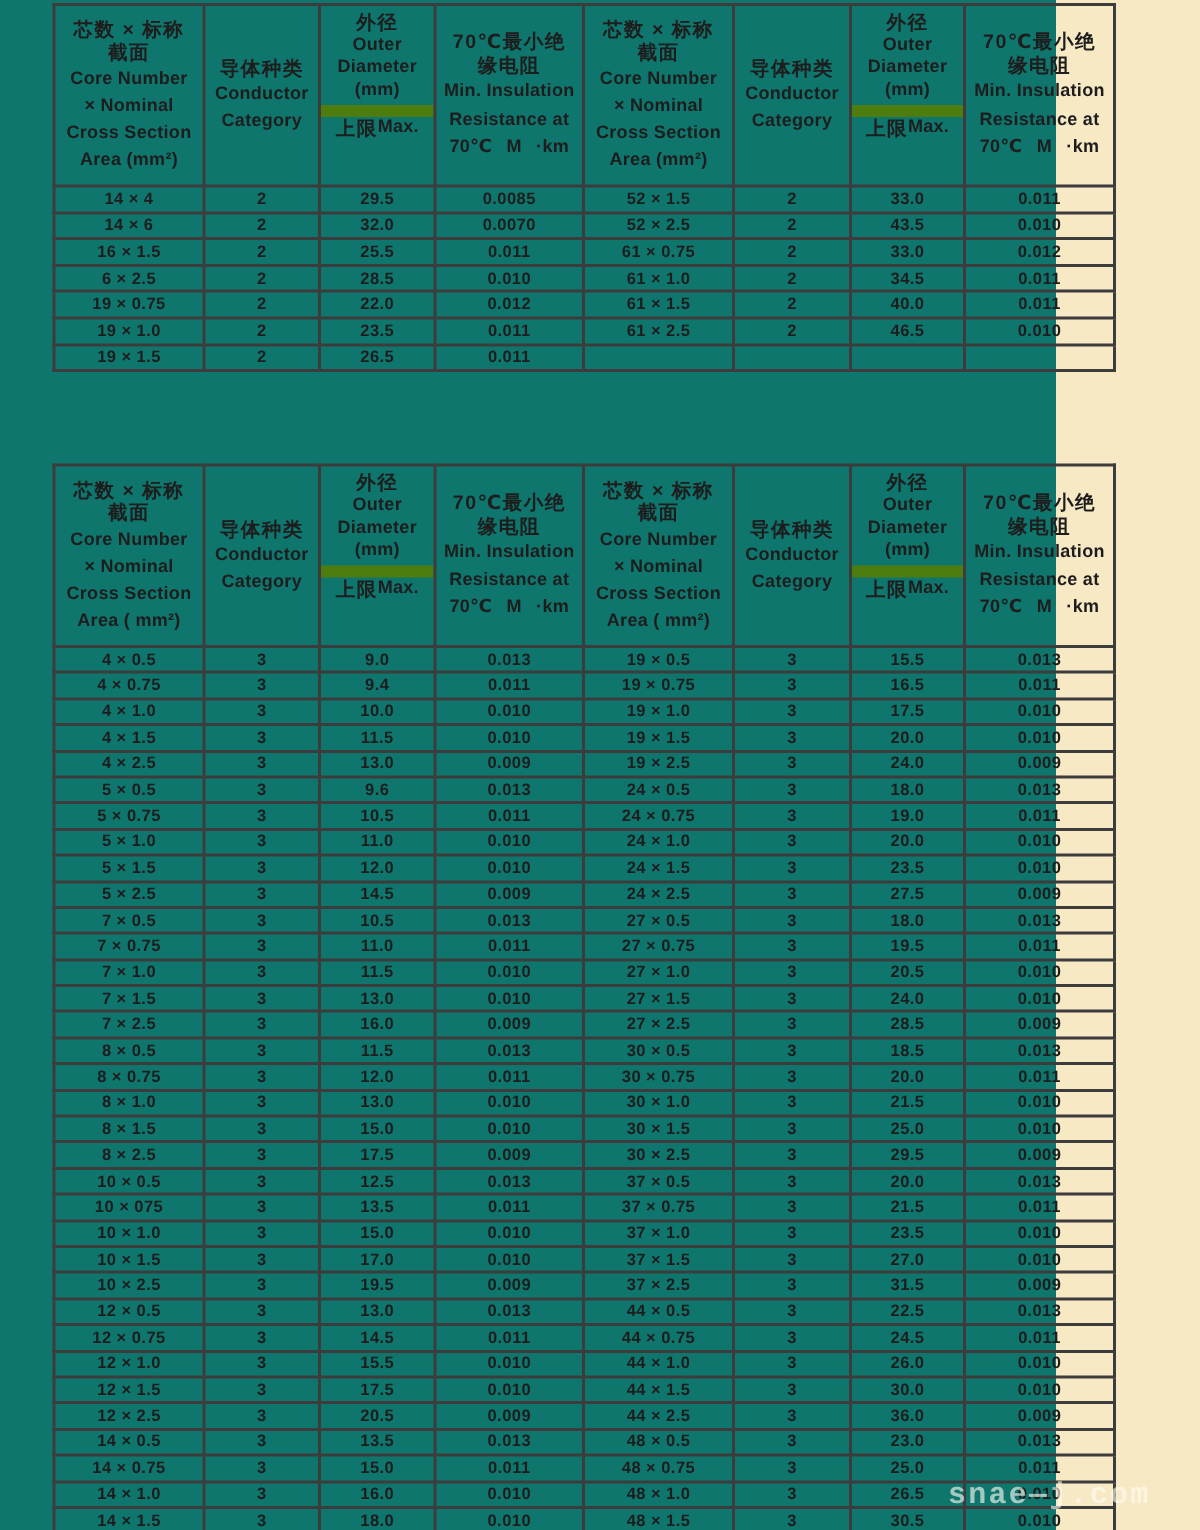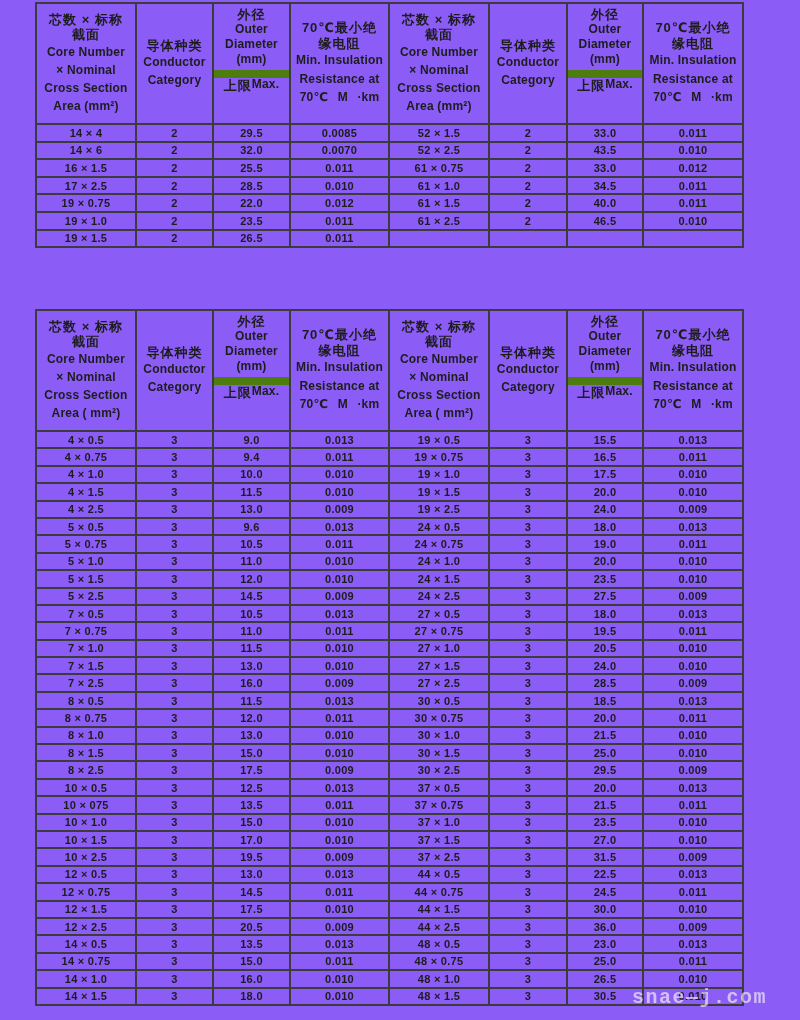--- a/index.html
+++ b/index.html
@@ -2,21 +2,21 @@
 <html><head>
 <meta charset="utf-8">
 <style>
   html,body{margin:0;padding:0;}
   body{
     width:800px;height:1020px;
     background:#f7e9c4;
     font-family:"Liberation Sans","DejaVu Sans",sans-serif;
     position:relative;overflow:hidden;
   }
-  .page{position:relative;width:800px;height:1020px;background:#8b5cf6;}
+  .page{position:relative;width:704px;height:1020px;background:#0f766e;}
   table.spec{
     position:absolute;left:35px;width:707px;
     border-collapse:collapse;table-layout:fixed;
   }
   #table1{top:2px;}
   #table2{top:309px;}
   table.spec th, table.spec td{
     border:2px solid #3c3c3c;
     text-align:center;vertical-align:middle;
     color:#1d1d1d;padding:0;
@@ -173,21 +173,21 @@
           <td>16 × 1.5</td>
           <td>2</td>
           <td>25.5</td>
           <td>0.011</td>
           <td>61 × 0.75</td>
           <td>2</td>
           <td>33.0</td>
           <td>0.012</td>
         </tr>
         <tr>
-          <td>17 × 2.5</td>
+          <td>6 × 2.5</td>
           <td>2</td>
           <td>28.5</td>
           <td>0.010</td>
           <td>61 × 1.0</td>
           <td>2</td>
           <td>34.5</td>
           <td>0.011</td>
         </tr>
         <tr>
           <td>19 × 0.75</td>
@@ -578,20 +578,30 @@
           <td>12 × 0.75</td>
           <td>3</td>
           <td>14.5</td>
           <td>0.011</td>
           <td>44 × 0.75</td>
           <td>3</td>
           <td>24.5</td>
           <td>0.011</td>
         </tr>
         <tr>
+          <td>12 × 1.0</td>
+          <td>3</td>
+          <td>15.5</td>
+          <td>0.010</td>
+          <td>44 × 1.0</td>
+          <td>3</td>
+          <td>26.0</td>
+          <td>0.010</td>
+        </tr>
+        <tr>
           <td>12 × 1.5</td>
           <td>3</td>
           <td>17.5</td>
           <td>0.010</td>
           <td>44 × 1.5</td>
           <td>3</td>
           <td>30.0</td>
           <td>0.010</td>
         </tr>
         <tr>

